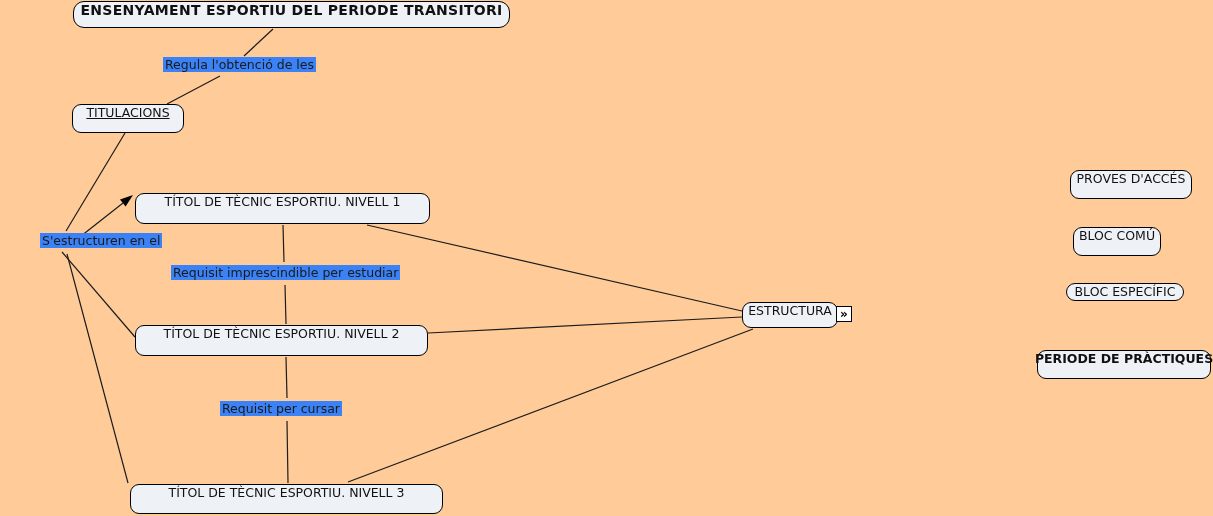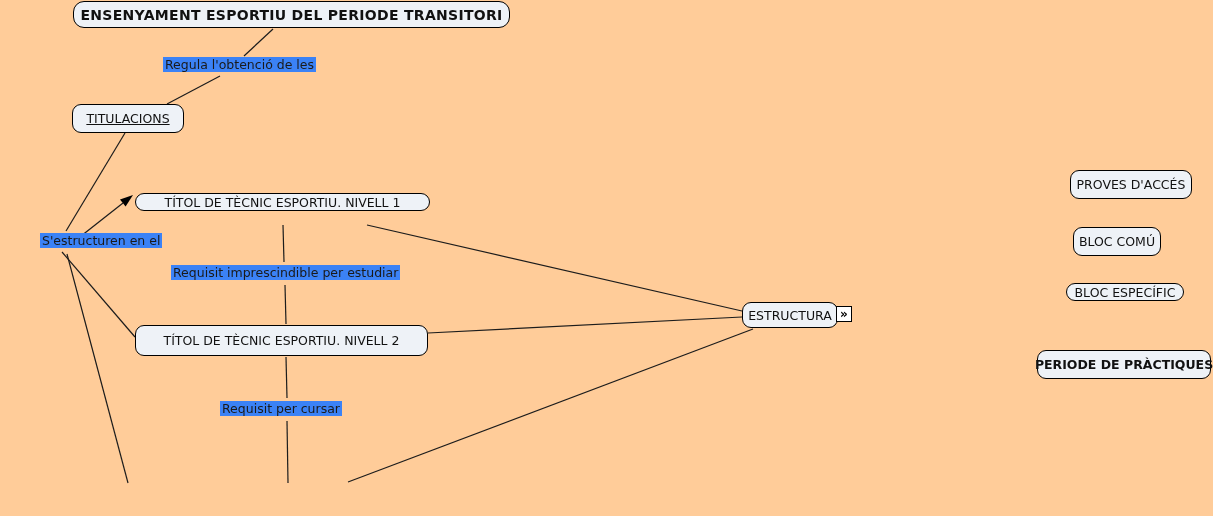--- a/index.html
+++ b/index.html
@@ -11,21 +11,21 @@
     overflow:hidden;
     color:#111;
   }
   #canvas{position:relative;width:1213px;height:516px;}
   svg.links{position:absolute;left:0;top:0;width:1213px;height:516px;pointer-events:none;}
   .node{
     position:absolute;
     background:#eef2f7;
     border:1px solid #000;
     border-radius:9px;
-    display:flex;align-items:center;justify-content:center;
+    display:flex;align-items:flex-start;justify-content:center;
     font-size:12.5px;
     white-space:nowrap;
     box-sizing:border-box;
     color:#111;
   }
   .node.title{
     font-weight:bold;
     font-size:14px;
     letter-spacing:0.3px;
     border-radius:11px;
@@ -88,28 +88,31 @@
   </svg>
 
   <div class="node title" style="left:73px;top:1px;width:437px;height:27px;">
     <span>ENSENYAMENT ESPORTIU DEL PERIODE TRANSITORI</span>
   </div>
 
   <div class="node" style="left:72px;top:104px;width:112px;height:29px;text-decoration:underline;">
     <span>TITULACIONS</span>
   </div>
 
-  <div class="node" style="left:135px;top:193px;width:295px;height:18px;">
+  <div class="node" style="left:135px;top:193px;width:295px;height:31px;">
     <span>TÍTOL DE TÈCNIC ESPORTIU. NIVELL 1</span>
   </div>
 
   <div class="node" style="left:135px;top:325px;width:293px;height:31px;">
     <span>TÍTOL DE TÈCNIC ESPORTIU. NIVELL 2</span>
   </div>
 
+  <div class="node" style="left:130px;top:484px;width:313px;height:30px;">
+    <span>TÍTOL DE TÈCNIC ESPORTIU. NIVELL 3</span>
+  </div>
 
   <div class="node" style="left:742px;top:302px;width:96px;height:26px;">
     <span>ESTRUCTURA</span>
   </div>
   <div class="expand-btn">
     <span>»</span>
   </div>
 
   <div class="node" style="left:1070px;top:170px;width:122px;height:29px;">
     <span>PROVES D'ACCÉS</span>

